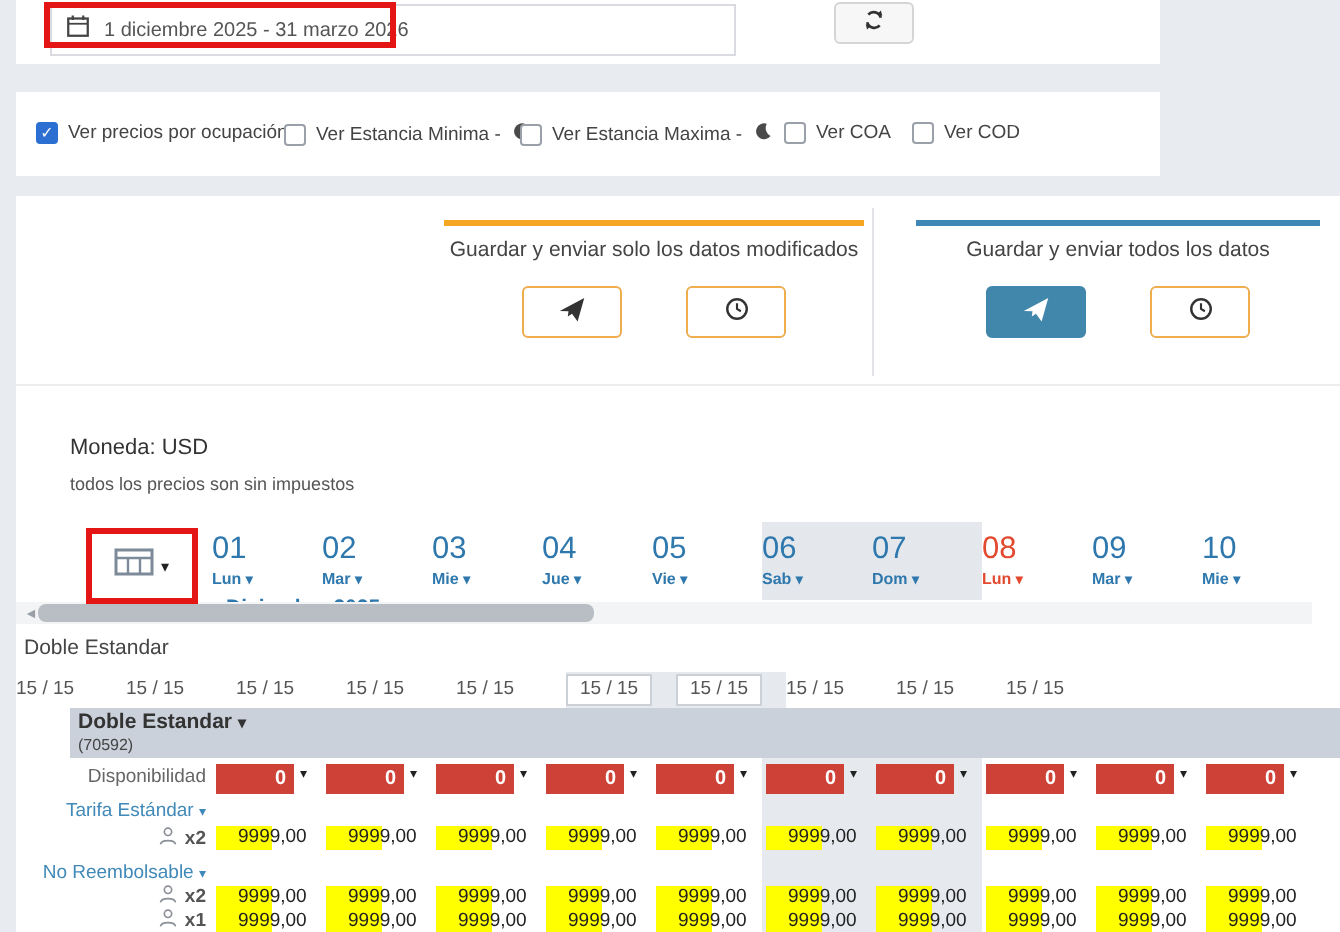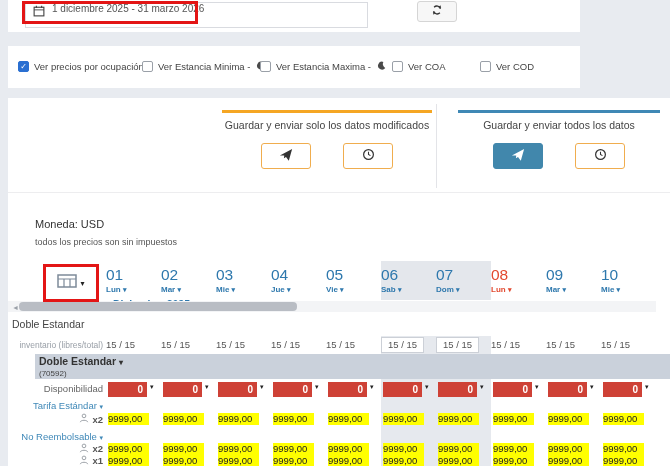--- a/index.html
+++ b/index.html
@@ -3,21 +3,21 @@
 <meta charset="utf-8">
 <style>
   * { margin:0; padding:0; box-sizing:border-box; }
   html,body { background:#e8ebf0; }
   body { font-family:"Liberation Sans", sans-serif; }
   .page { position:relative; width:670px; height:466px; background:#e8ebf0; overflow:hidden; }
   .leftstrip { position:absolute; left:0; top:0; width:8px; height:466px; background:#e8ebf0; z-index:5; }
 
   
   .panel-date { position:absolute; left:8px; top:0; width:572px; height:32px; background:#fff; }
-  .date-input { position:absolute; left:17px; top:2px; width:343px; height:26px; background:#fff; border:1px solid #d9dbe0; display:flex; }
+  .date-input { position:absolute; left:17px; top:2px; width:343px; height:26px; background:#fff; border:1px solid #d9dbe0; display:flex; align-items:center; }
   .date-input .calwrap { width:26px; text-align:center; }
   .date-input .datetext { font-size:10px; color:#555; }
   .hl-box { position:absolute; border:3px solid #e31515; background:transparent; z-index:6; pointer-events:none; }
   .hl-date { left:14px; top:1px; width:176px; height:23px; }
   .btn-refresh { position:absolute; left:409px; top:1px; width:40px; height:21px; background:#f7f7f7; border:1px solid #d5d5d5; border-radius:3px; display:flex; align-items:center; justify-content:center; cursor:pointer; }
 
   
   .panel-filters { position:absolute; left:8px; top:46px; width:572px; height:42px; background:#fff; }
   .filter { position:absolute; top:15px; display:flex; align-items:center; gap:5px; font-size:9.5px; color:#444; }
   .cb { width:11px; height:11px; border:1px solid #9aa0a8; border-radius:2px; background:#fff; display:inline-flex; align-items:center; justify-content:center; }
@@ -85,21 +85,21 @@
 
   .row-rate { }
   .row-rate .lbl { font-size:9.5px; color:#4089b8; text-align:right; padding-right:3px; cursor:pointer; }
   .row-rate .lbl .crt { font-size:7px; }
   .h14 { height:14px; } .h14 .lbl { line-height:14px; }
   .h12 { height:12px; } .h12 .lbl { line-height:12px; }
   .h11 { height:11px; } .h11 .lbl { line-height:11px; }
   .h4  { height:4px; }
 
   .row-occ .lbl { display:flex; align-items:center; justify-content:flex-end; gap:3px; font-size:9.5px; color:#555; padding-right:3px;font-weight:bold; }
-  .yellowbox { position:absolute; left:2px; top:0; width:41px; height:12px; background:#ffff00; color:#222; font-size:9.5px; text-align:left; padding-right:3px; line-height:12px; cursor:text; }
+  .yellowbox { position:absolute; left:2px; top:0; width:28px; height:12px; background:#ffff00; color:#222; font-size:9.5px; text-align:center; padding-right:3px; line-height:12px; cursor:text;padding-left:11px; }
 </style>
 </head>
 <body>
 
 <div class="page">
   <div class="leftstrip"></div>
 
   <div class="panel-date">
     <div class="date-input">
       <span class="calwrap">
@@ -143,21 +143,21 @@
             <path d="M8.5 1.2A5.3 5.3 0 1 0 11 9.3 6 6 0 0 1 8.5 1.2z" fill="#4a4a4a"></path>
           </svg></span>
       <span class="moon"><svg width="9" height="9" viewBox="0 0 12 12">
             <path d="M8.5 1.2A5.3 5.3 0 1 0 11 9.3 6 6 0 0 1 8.5 1.2z" fill="#4a4a4a"></path>
           </svg></span>
     </label>
     <label class="filter" style="left:384px">
       <span class="cb"></span>
       <span>Ver COA</span>
     </label>
-    <label class="filter" style="left:472px">
+    <label class="filter" style="left:448px">
       <span class="cb"></span>
       <span>Ver COD</span>
     </label>
   </div>
 
   <div class="panel-main">
 
     <div class="save-divider"></div>
     <div class="save-sep"></div>
 
@@ -259,21 +259,20 @@
       <div class="grow row-scroll">
         <div class="scr-track">
           <span class="scr-arrow">◄</span>
           <div class="scr-thumb"></div>
         </div>
       </div>
 
       <div class="row-section">Doble Estandar</div>
 
       <div class="grow row-inv">
-        <div class="lbl">inventario (libres/total)</div>
       <div class="daycol invcell"><span>15 / 15</span></div>
           <div class="daycol invcell"><span>15 / 15</span></div>
           <div class="daycol invcell"><span>15 / 15</span></div>
           <div class="daycol invcell"><span>15 / 15</span></div>
           <div class="daycol invcell"><span>15 / 15</span></div>
           <div class="daycol invcell wk"><span class="invbox">15 / 15</span></div>
           <div class="daycol invcell wk"><span class="invbox">15 / 15</span></div>
           <div class="daycol invcell"><span>15 / 15</span></div>
           <div class="daycol invcell"><span>15 / 15</span></div>
           <div class="daycol invcell"><span>15 / 15</span></div>

